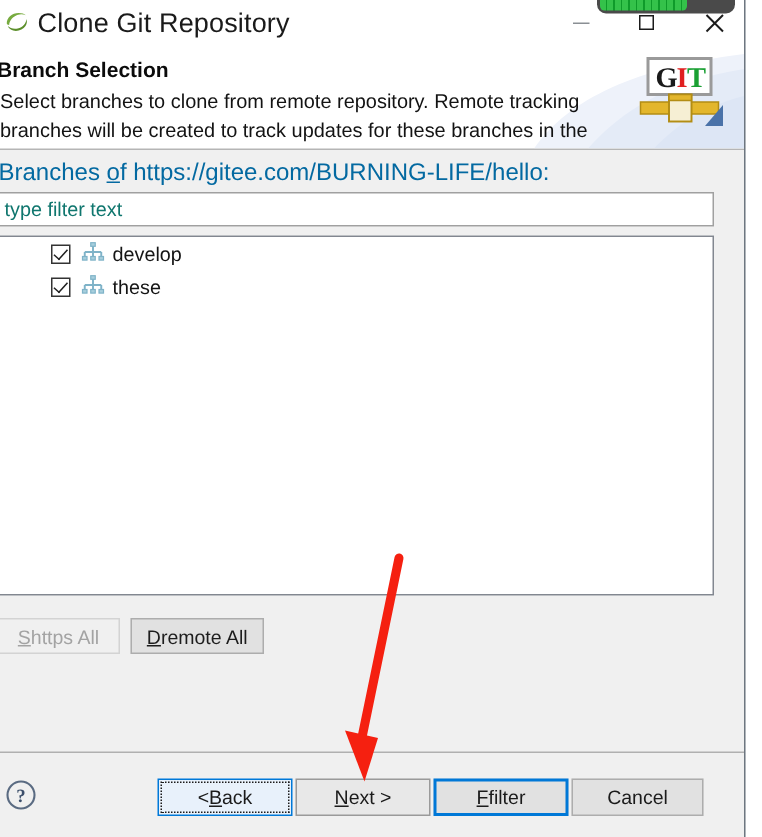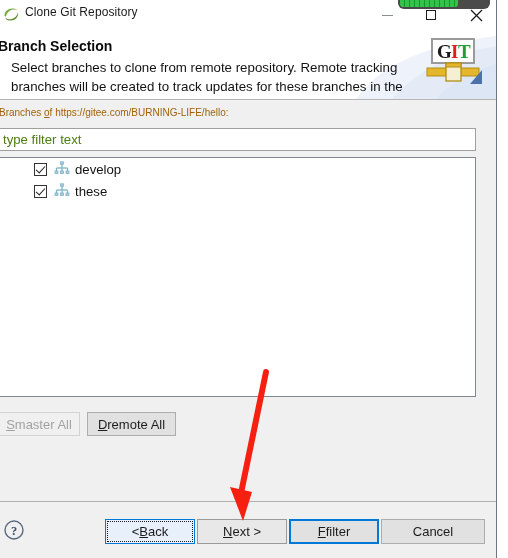--- a/index.html
+++ b/index.html
@@ -46,21 +46,21 @@
     box-sizing: border-box;
   }
   .title-icon {
     position: absolute;
     left: 14px; top: 6px;
     width: 17px; height: 17px;
   }
   .title-text {
     position: absolute;
     left: 37px; top: 5px;
-    font-size: 12px;
+    font-size: 18px;
     color: #1a1a1a;
     letter-spacing: .1px;
     white-space: nowrap;
   }
   .win-btn {
     position: absolute;
     top: 0;
     width: 45px; height: 30px;
     cursor: default;
   }
@@ -127,55 +127,55 @@
   .banner-title {
     position: absolute;
     left: 10px; top: 8px;
     font-size: 14px;
     font-weight: bold;
     color: #0b0b0b;
     white-space: nowrap;
   }
   .banner-desc {
     position: absolute;
-    left: 23px; top: 29px;
+    left: 12px; top: 29px;
     width: 405px;
     font-size: 13.3px;
     line-height: 18.5px;
     color: #131313;
   }
   .git-logo {
     position: absolute;
     left: 436px; top: 7px;
     width: 58px; height: 52px;
   }
 
   
   .branches-label {
     position: absolute;
     left: 11px; top: 107px;
-    font-size: 10px;
-    color: #a16207;
+    font-size: 16px;
+    color: #0369a1;
     white-space: nowrap;
   }
   .branches-label u { text-decoration: underline; }
 
   .filter-box {
     position: absolute;
     left: 10px; top: 128px;
     width: 478px; height: 23px;
     background: #ffffff;
     border: 1px solid #a0a0a0;
     box-sizing: border-box;
   }
   .filter-box .ph {
     position: absolute;
     left: 4px; top: 3px;
     font-size: 13.2px;
-    color: #4d7c0f;
+    color: #0f766e;
   }
 
   .branch-list {
     position: absolute;
     left: 10px; top: 157px;
     width: 478px; height: 240px;
     background: #ffffff;
     border: 1px solid #828790;
     box-sizing: border-box;
     overflow: hidden;
@@ -292,21 +292,21 @@
     border-color: #9a9a9a;
   }
   #btn-finish {
     left: 301px;
     width: 90px;
     background: #e1e1e1;
     border: 2px solid #0078d7;
   }
   #btn-cancel {
     left: 393px;
-    width: 104px;
+    width: 88px;
   }
 
   
   .red-arrow {
     position: absolute;
     left: 0; top: 0;
     width: 508px; height: 558px;
     pointer-events: none;
   }
 </style>
@@ -419,21 +419,21 @@
             </g>
           </svg>
         </span>
         <span class="branch-name">these</span>
       </div>
 
     </div>
 
     <div class="sel-btn" id="select-all">
         <u>S</u>
-        <span>master All</span>
+        <span>https All</span>
       </div>
 
     <div class="sel-btn" id="deselect-all">
         <u>D</u>
         <span>remote All</span>
       </div>
 
     <div class="footer-sep"></div>
 
     <span class="help-icon">

